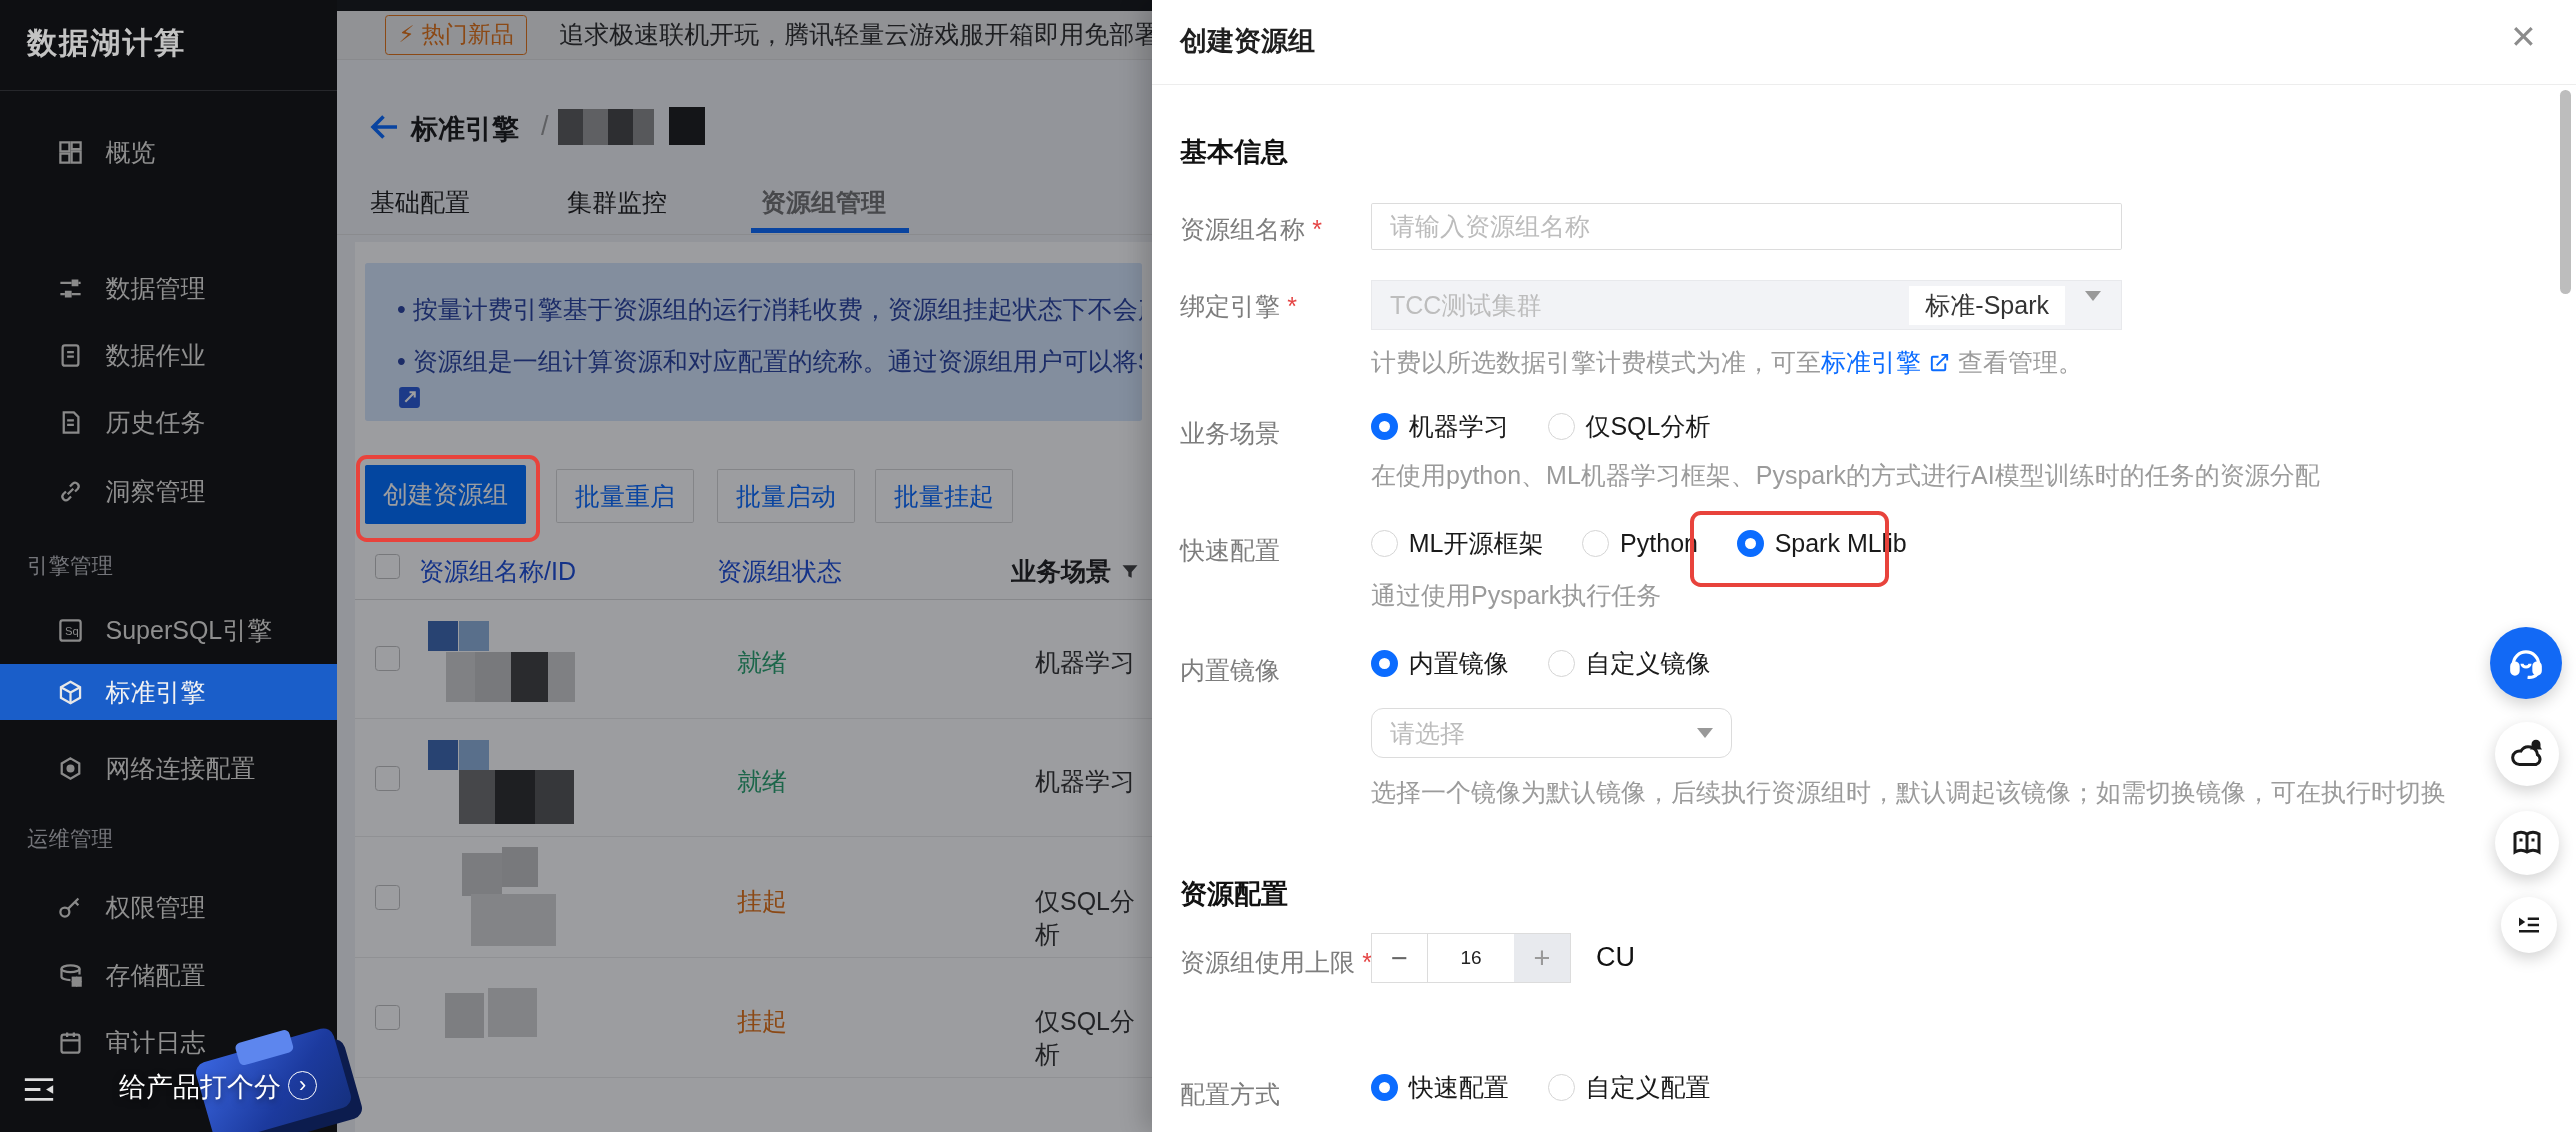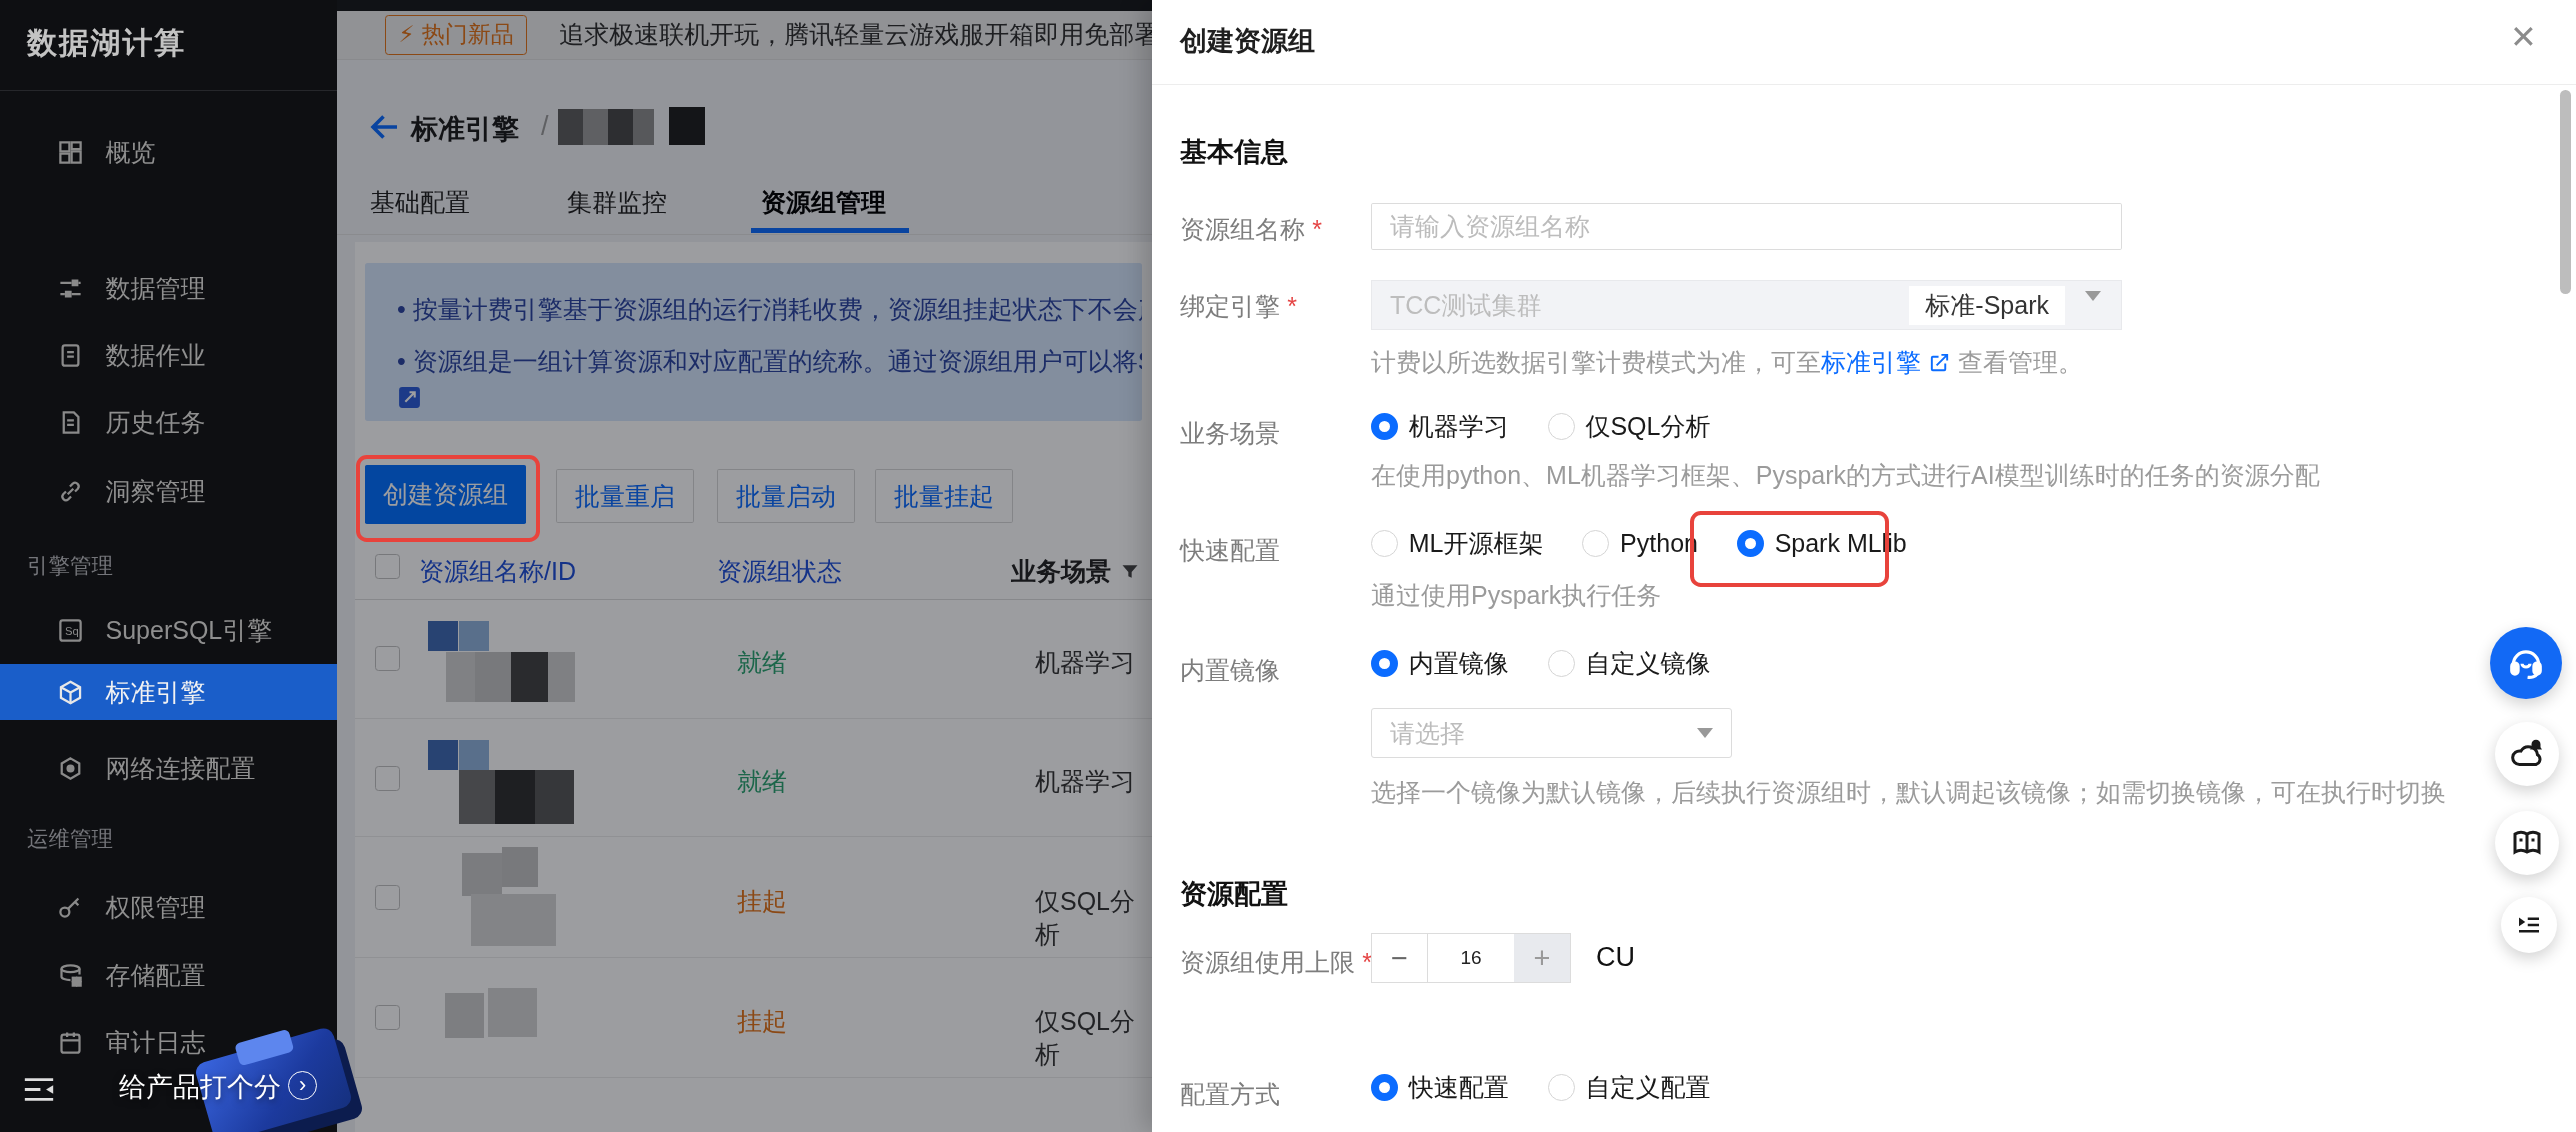--- a/index.html
+++ b/index.html
@@ -26,21 +26,21 @@
           display:flex;align-items:center;}
   .badge{margin-left:48px;display:flex;align-items:center;gap:7.2px;border:1.8px solid #e37318;color:#e37318;
          border-radius:3.6px;font-size:23px;padding:3.6px 12.5px;white-space:nowrap;}
   .banner-text{margin-left:32px;font-size:25px;color:#2e2e2e;white-space:nowrap;overflow:hidden;width:699px;}
   .crumb-title{position:absolute;left:74px;top:111px;font-size:27px;font-weight:bold;color:#1a1a1a;}
   .crumb-sep{position:absolute;left:204px;top:111px;font-size:27px;color:#9a9a9a;}
   .mosaic1{position:absolute;left:221px;top:109px;width:96px;height:36px;
            background:linear-gradient(90deg,#5c5c5c 0 26%,#9a9a9a 0 52%,#474747 0 78%,#8d8d8d 0);}
   .mosaic2{position:absolute;left:332px;top:107px;width:36px;height:38px;background:#1d1d1d;}
   .tab{position:absolute;top:186px;font-size:25px;color:#1f1f1f;cursor:pointer;}
-  .tab.active{font-weight:bold;color:#000000;}
+  .tab.active{font-weight:bold;color:#737373;}
   .tab-underline{position:absolute;left:414px;top:228px;width:158px;height:4.5px;background:#0b6cff;}
   .tabs-div{position:absolute;left:0;top:234px;width:815px;height:0.9px;background:#e2e2e2;}
   .card{position:absolute;left:18px;top:242px;width:797px;height:890px;background:#fff;}
   .notice{position:absolute;left:10px;top:20.6px;width:777px;height:158px;background:#d6e6fc;border-radius:2.7px;overflow:hidden;}
   .notice .nline{position:absolute;left:32px;width:1254px;font-size:25px;color:#2a44a0;white-space:nowrap;}
   .btn-primary{position:absolute;left:10px;top:223px;width:161px;height:59px;background:#006eff;color:#fff;
                font-size:25px;display:flex;align-items:center;justify-content:center;border-radius:1.8px;cursor:pointer;}
   .btn-ghost{position:absolute;top:227px;width:138px;height:54px;background:#fff;border:1.8px solid #d8d8d8;border-radius:1.8px;
              color:#0b6cff;font-size:25px;display:flex;align-items:center;justify-content:center;box-sizing:border-box;cursor:pointer;}
   .th{position:absolute;top:313px;font-size:25px;color:#1d4ed8;}
@@ -75,21 +75,21 @@
   .engine-tag{position:absolute;right:56px;top:5.4px;height:39px;background:#fff;display:flex;align-items:center;
               padding:0 16px;font-size:25px;color:#333;}
   .tri{width:0;height:0;border-left:8px solid transparent;border-right:8px solid transparent;border-top:10px solid #999;}
   .dw-caption{position:absolute;left:219px;font-size:25px;color:#9b9b9b;white-space:nowrap;}
   .link{color:#0b6cff;cursor:pointer;}
   .radio-row{position:absolute;left:219px;display:flex;align-items:center;gap:39px;}
   .ropt{display:flex;align-items:center;gap:10.7px;font-size:25px;color:#1a1a1a;cursor:pointer;}
   .rdot{width:27px;height:27px;border-radius:50%;box-sizing:border-box;background:#fff;flex:0 0 auto;}
   .rdot.on{border:8px solid #0b6cff;}
   .rdot.off{border:1.8px solid #d5d5d5;}
-  .dw-select{position:absolute;left:219px;width:361px;height:50px;border:1.8px solid #dcdcdc;border-radius:3px;box-sizing:border-box;
+  .dw-select{position:absolute;left:219px;width:361px;height:50px;border:1.8px solid #dcdcdc;border-radius:12px;box-sizing:border-box;
              display:flex;align-items:center;justify-content:space-between;padding:0 18px;font-size:25px;color:#bcbcbc;cursor:pointer;}
   .stepper{position:absolute;left:219px;top:933px;height:50px;display:flex;}
   .step-btn{width:57px;height:50px;box-sizing:border-box;border:1.8px solid #dcdcdc;display:flex;align-items:center;
             justify-content:center;font-size:29px;color:#666;cursor:pointer;background:#fff;}
   .step-btn.plus{background:#e8eaee;border-left:none;color:#9a9a9a;}
   .step-val{width:86px;height:50px;box-sizing:border-box;border-top:1.8px solid #dcdcdc;border-bottom:1.8px solid #dcdcdc;
             display:flex;align-items:center;justify-content:center;font-size:19px;color:#222;background:#fff;}
   .cu{position:absolute;left:444px;top:942px;font-size:27px;color:#111;}
   .scrollthumb{position:absolute;left:1408px;top:90px;width:10.7px;height:204px;border-radius:5.4px;background:#bdbdbd;}
 

